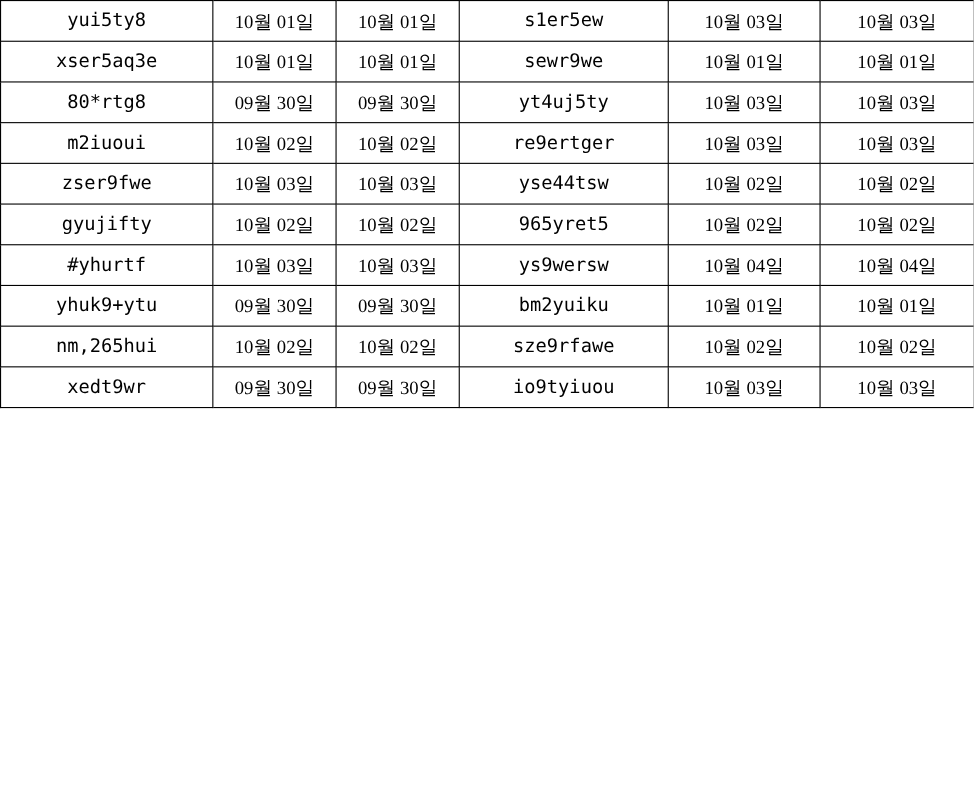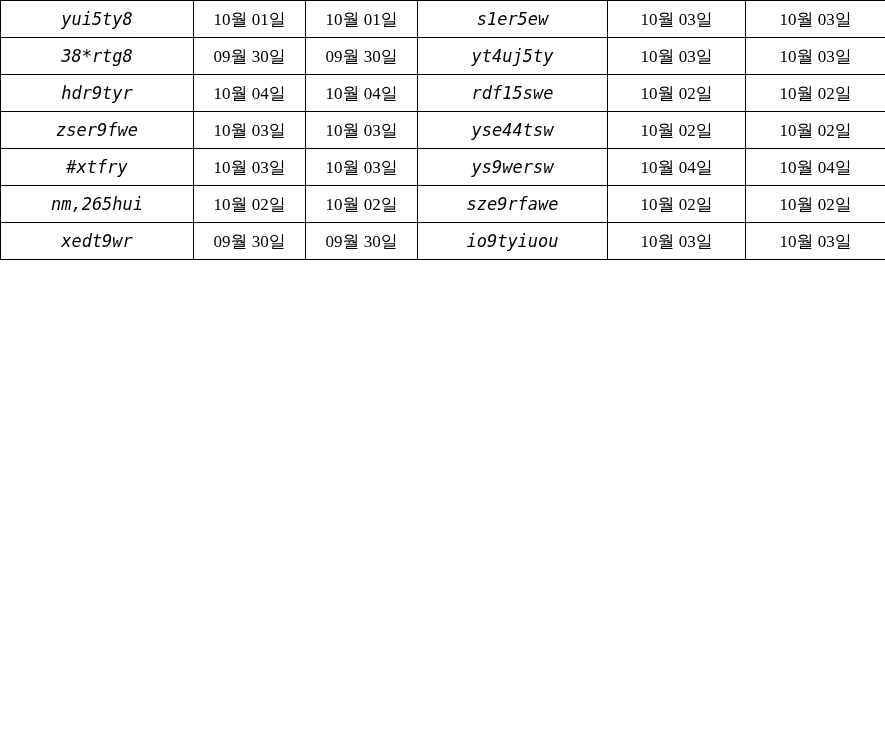--- a/index.html
+++ b/index.html
@@ -36,21 +36,20 @@
   col.c1 { width: 112px; }
   col.c2 { width: 112px; }
   col.c3 { width: 190px; }
   col.c4 { width: 138px; }
   col.c5 { width: 140px; }
 
   td.code {
     font-family: "DejaVu Sans Mono", "Liberation Mono", monospace;
     font-size: 15px;
     letter-spacing: 0px;
-    font-style: italic;
   }
   td.date {
     font-family: "Liberation Serif", serif;
     font-size: 17px;
   }
 </style>
 </head>
 <body>
 
 <table class="grid">
@@ -65,50 +64,74 @@
   <tbody>
     <tr>
       <td class="code">yui5ty8</td>
       <td class="date">10월 01일</td>
       <td class="date">10월 01일</td>
       <td class="code">s1er5ew</td>
       <td class="date">10월 03일</td>
       <td class="date">10월 03일</td>
     </tr>
     <tr>
-      <td class="code">38*rtg8</td>
+      <td class="code">xser5aq3e</td>
+      <td class="date">10월 01일</td>
+      <td class="date">10월 01일</td>
+      <td class="code">sewr9we</td>
+      <td class="date">10월 01일</td>
+      <td class="date">10월 01일</td>
+    </tr>
+    <tr>
+      <td class="code">80*rtg8</td>
       <td class="date">09월 30일</td>
       <td class="date">09월 30일</td>
       <td class="code">yt4uj5ty</td>
       <td class="date">10월 03일</td>
       <td class="date">10월 03일</td>
     </tr>
     <tr>
-      <td class="code">hdr9tyr</td>
-      <td class="date">10월 04일</td>
-      <td class="date">10월 04일</td>
-      <td class="code">rdf15swe</td>
+      <td class="code">m2iuoui</td>
       <td class="date">10월 02일</td>
       <td class="date">10월 02일</td>
+      <td class="code">re9ertger</td>
+      <td class="date">10월 03일</td>
+      <td class="date">10월 03일</td>
     </tr>
     <tr>
       <td class="code">zser9fwe</td>
       <td class="date">10월 03일</td>
       <td class="date">10월 03일</td>
       <td class="code">yse44tsw</td>
       <td class="date">10월 02일</td>
       <td class="date">10월 02일</td>
     </tr>
     <tr>
-      <td class="code">#xtfry</td>
+      <td class="code">gyujifty</td>
+      <td class="date">10월 02일</td>
+      <td class="date">10월 02일</td>
+      <td class="code">965yret5</td>
+      <td class="date">10월 02일</td>
+      <td class="date">10월 02일</td>
+    </tr>
+    <tr>
+      <td class="code">#yhurtf</td>
       <td class="date">10월 03일</td>
       <td class="date">10월 03일</td>
       <td class="code">ys9wersw</td>
       <td class="date">10월 04일</td>
       <td class="date">10월 04일</td>
+    </tr>
+    <tr>
+      <td class="code">yhuk9+ytu</td>
+      <td class="date">09월 30일</td>
+      <td class="date">09월 30일</td>
+      <td class="code">bm2yuiku</td>
+      <td class="date">10월 01일</td>
+      <td class="date">10월 01일</td>
     </tr>
     <tr>
       <td class="code">nm,265hui</td>
       <td class="date">10월 02일</td>
       <td class="date">10월 02일</td>
       <td class="code">sze9rfawe</td>
       <td class="date">10월 02일</td>
       <td class="date">10월 02일</td>
     </tr>
     <tr>

